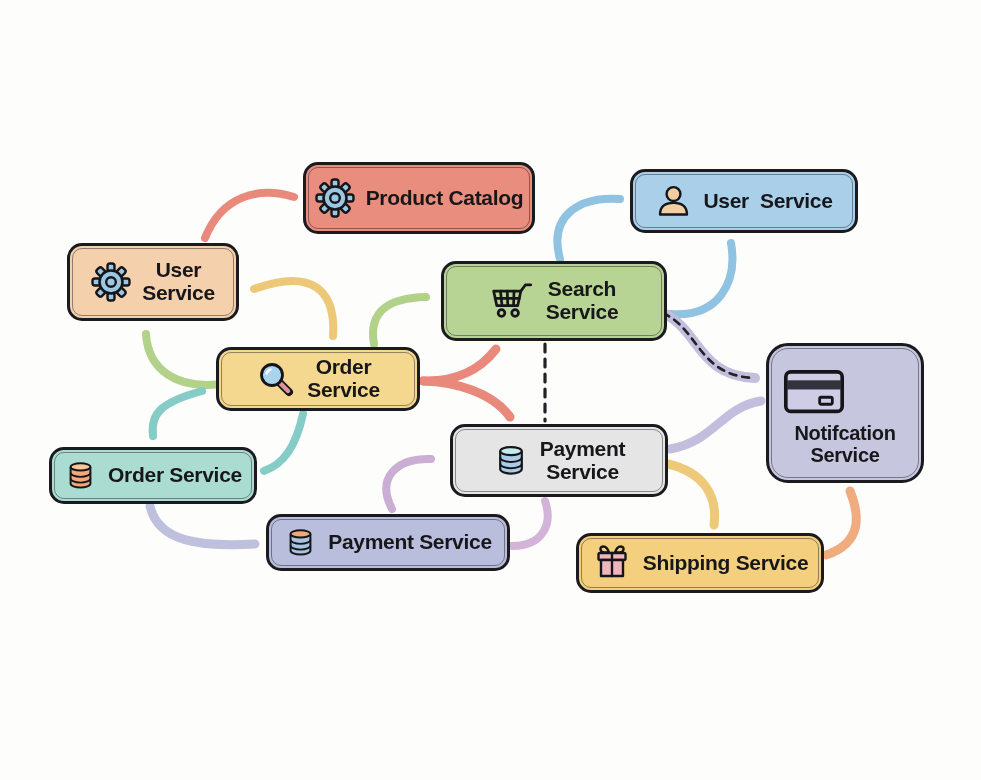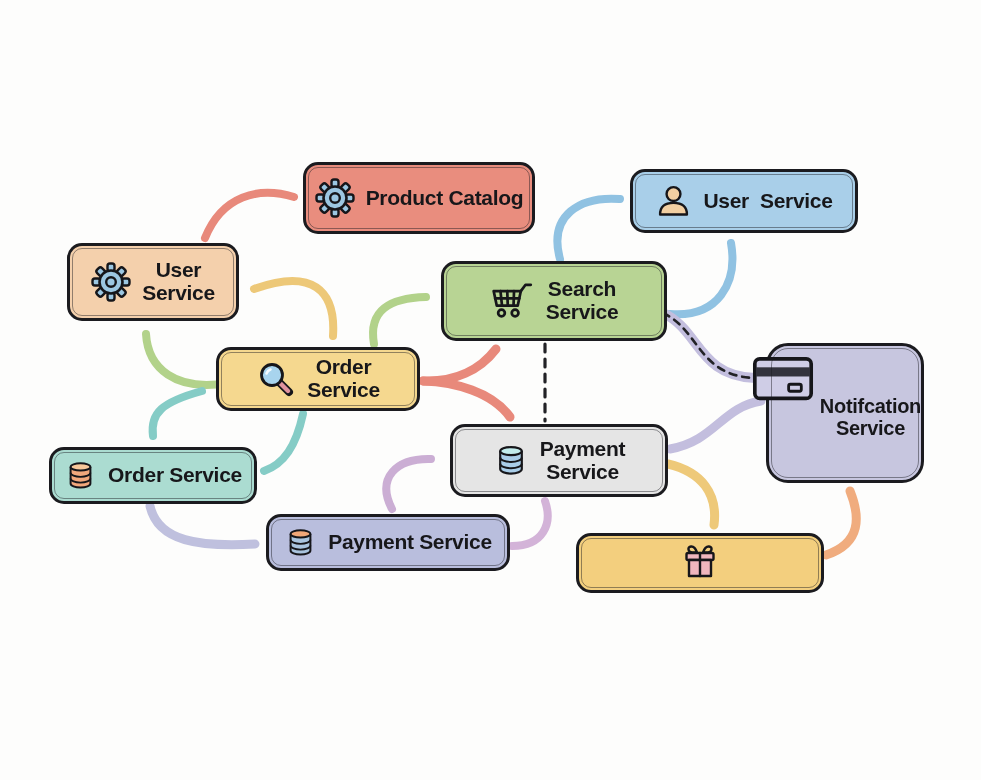--- a/index.html
+++ b/index.html
@@ -27,21 +27,21 @@
   
   #n-product-catalog{left:303px;top:162px;width:232px;height:72px;}
   #n-user-service   {left:67px; top:243px;width:172px;height:78px;}
   #n-user-service-2 {left:630px;top:169px;width:228px;height:64px;}
   #n-search-service {left:441px;top:261px;width:226px;height:80px;}
   #n-order-service  {left:216px;top:347px;width:204px;height:64px;justify-content:center;}
   #n-order-service-db{left:49px;top:447px;width:208px;height:57px;}
   #n-payment-service{left:450px;top:424px;width:218px;height:73px;}
   #n-payment-service-db{left:266px;top:514px;width:244px;height:57px;}
   #n-notification-service{left:766px;top:343px;width:158px;height:140px;border-radius:22px;
-      gap:6px;justify-content:flex-end;padding-top:10px;}
+      flex-direction:column;gap:6px;justify-content:center;padding-top:10px;}
   #n-notification-service::after{border-radius:17px;}
   #n-notification-service .icon{align-self:flex-start;margin-left:14px;}
   #n-notification-service .label{font-size:20px;}
   #n-shipping-service{left:576px;top:533px;width:248px;height:60px;}
 </style>
 </head>
 <body>
 
 <div class="canvas">
 
@@ -263,15 +263,16 @@
       <svg width="40" height="40" viewBox="0 0 40 40">
         <g stroke="#16161a" stroke-width="2.4" stroke-linecap="round" stroke-linejoin="round">
           <path d="M17 9.5 C16 6.5 14 3.2 11 3.5 C7 4 8 9 12 9.5 Z" fill="none"></path>
           <path d="M23 9.5 C24 6.5 26 3.2 29 3.5 C33 4 32 9 28 9.5 Z" fill="none"></path>
           <rect x="6.5" y="10" width="27" height="7" rx="1.5" fill="#f0b6be"></rect>
           <rect x="9" y="17" width="22" height="16" fill="#f0b6be"></rect>
           <line x1="20" y1="10" x2="20" y2="33"></line>
         </g>
       </svg>
     </span>
+    <span class="label">Shipping Service</span>
   </div>
 
 </div>
 
 </body></html>

